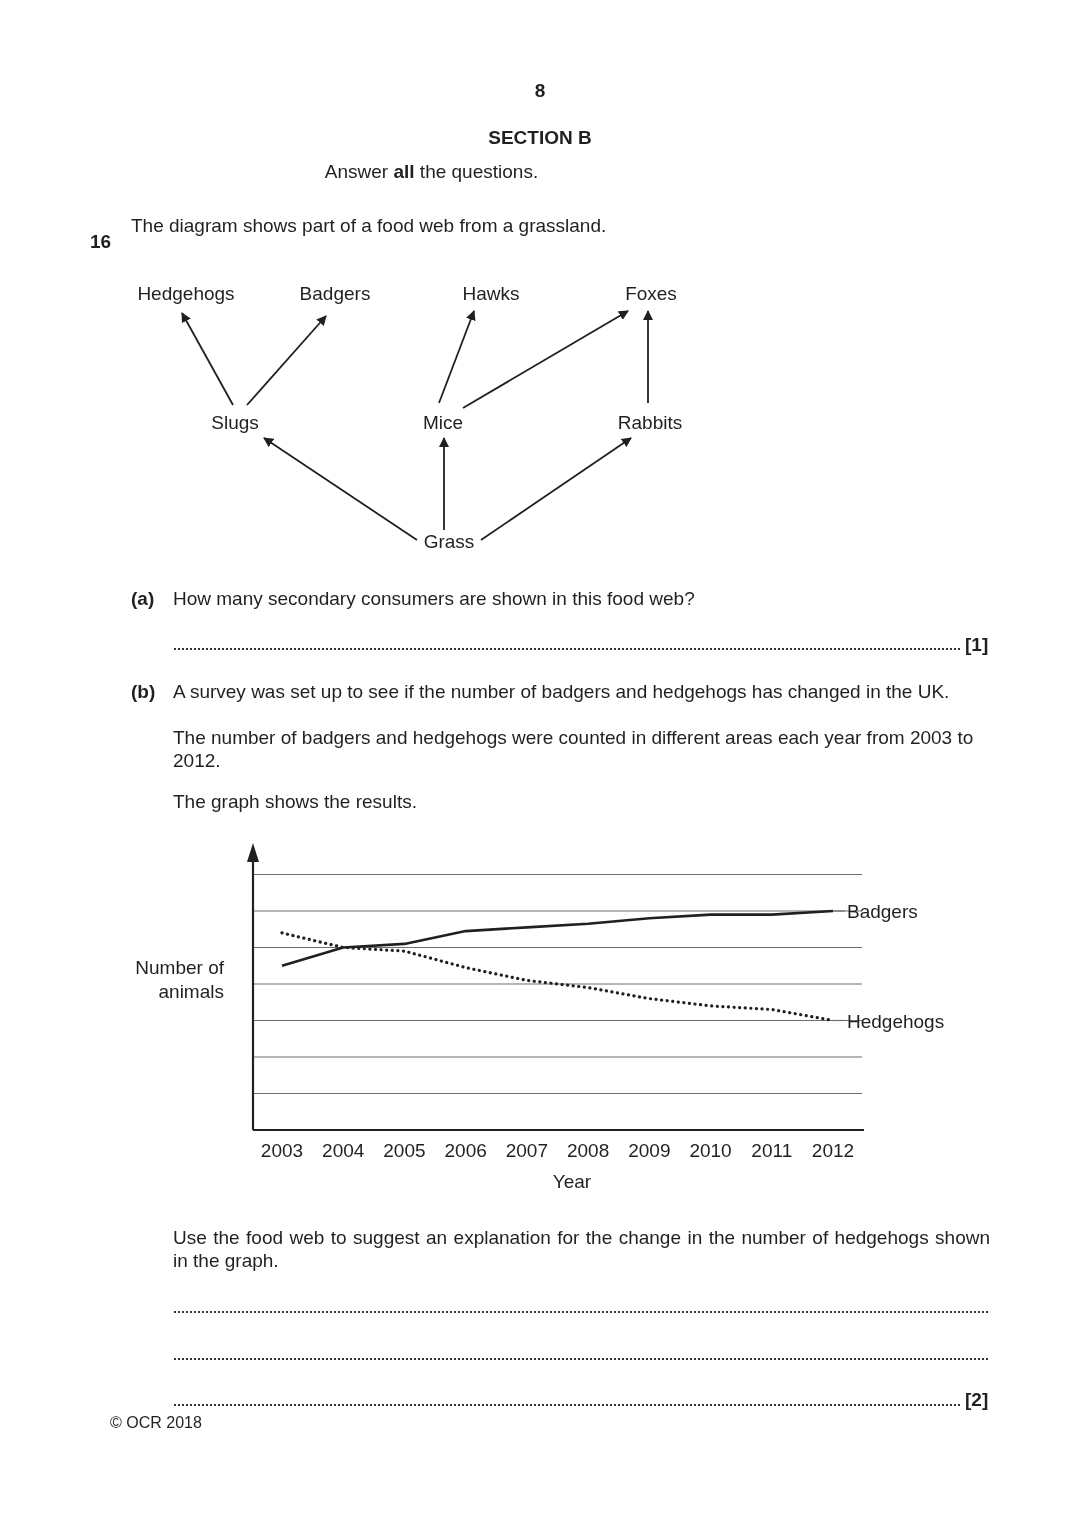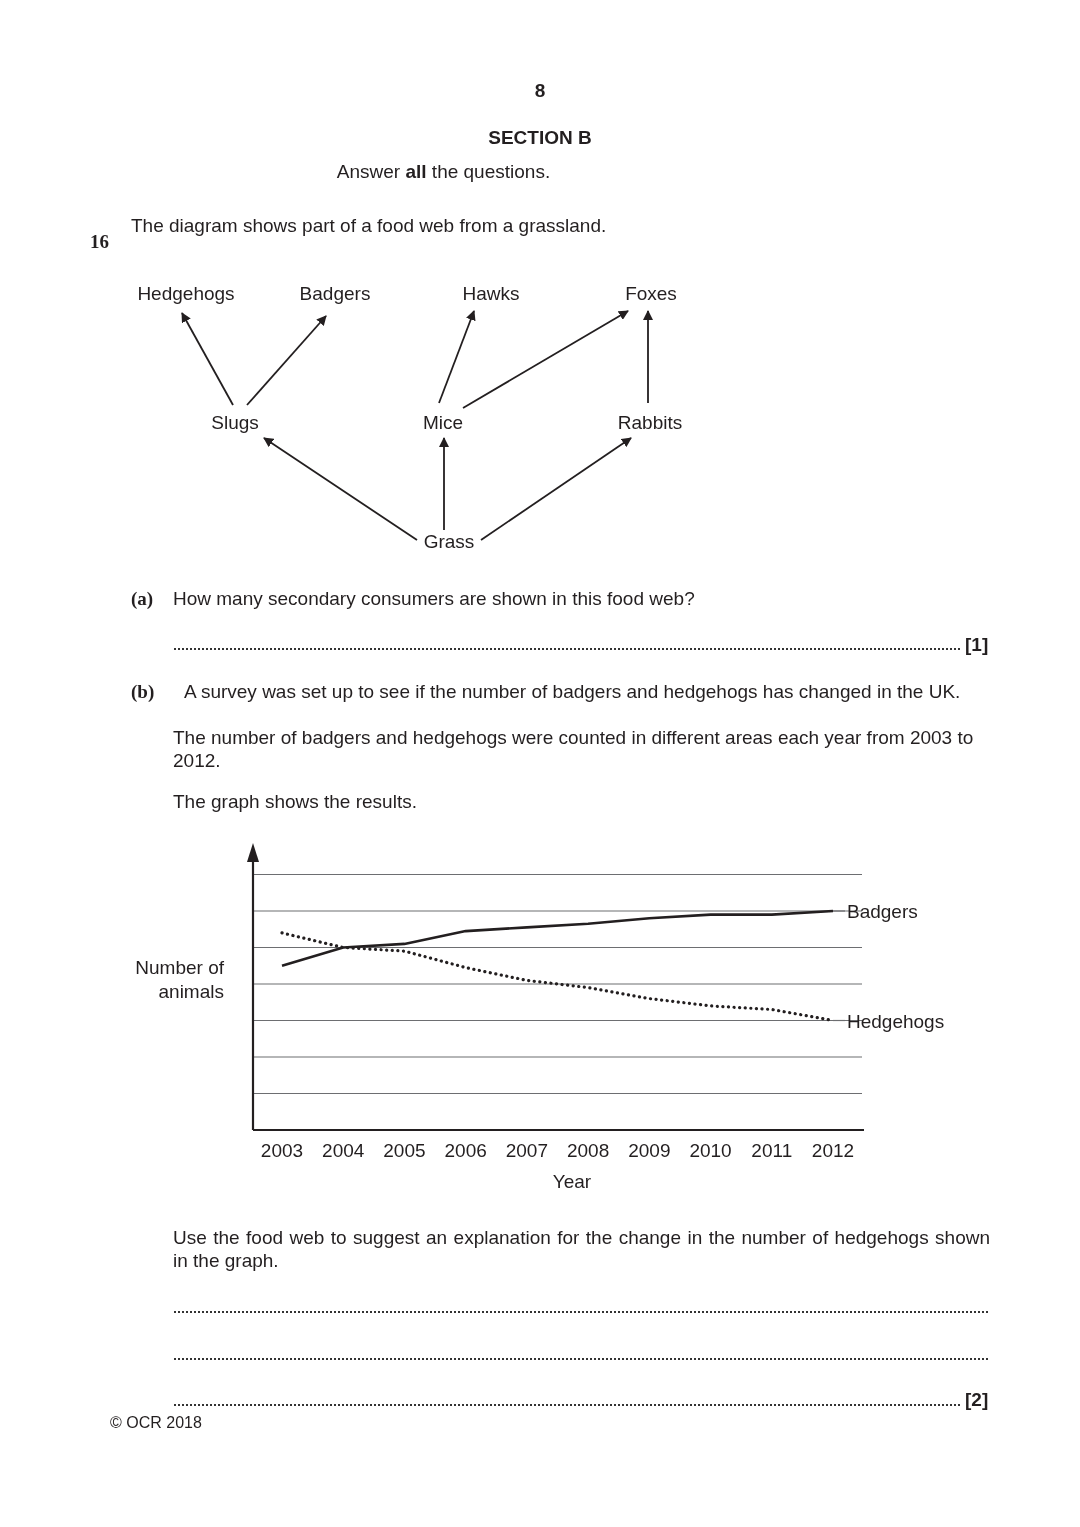--- a/index.html
+++ b/index.html
@@ -1,22 +1,22 @@
 <!DOCTYPE html>
 <html><head>
 <meta charset="utf-8">
 <style>
   html,body{margin:0;padding:0;background:#fff;}
   body{width:1080px;height:1527px;position:relative;font-family:"Liberation Sans",sans-serif;color:#231f20;overflow:hidden;}
   .abs{position:absolute;}
   .page-num{left:0;width:1080px;top:80px;text-align:center;font-weight:bold;font-size:19px;}
   .section{left:0;width:1080px;top:115px;text-align:center;font-weight:bold;font-size:19px;margin-top:12px;}
-  .instr{left:0;width:863px;top:161px;text-align:center;font-size:19px;padding-left:12px;}
+  .instr{left:0;width:863px;top:161px;text-align:center;font-size:19px;}
   .txt{font-size:19px;line-height:23px;}
-  .qnum{font-weight:bold;font-family:Liberation Serif, serif;}
+  .qnum{font-weight:bold;}
   .dots{position:absolute;left:173px;height:2px;background-image:radial-gradient(circle,#333 0.8px,transparent 1px);background-size:4px 2px;background-repeat:repeat-x;}
   .marks{font-weight:bold;font-size:19px;}
   svg text{font-family:"Liberation Sans",sans-serif;fill:#231f20;}
   .footer{left:110px;top:1414px;font-size:16px;}
 </style>
 </head>
 <body>
 
 <div class="abs page-num">8</div>
 <div class="abs section">SECTION B</div>
@@ -52,21 +52,21 @@
     <text x="449" y="548">Grass</text>
   </g>
 </svg>
 
 <div class="abs txt qnum" style="left:131px;top:587px;">(a)</div>
 <div class="abs txt" style="left:173px;top:587px;">How many secondary consumers are shown in this food web?</div>
 <div class="dots" style="top:648px;width:787px;"></div>
 <div class="abs marks" style="left:965px;top:634px;">[1]</div>
 
 <div class="abs txt qnum" style="left:131px;top:680px;">(b)</div>
-<div class="abs txt" style="left:173px;top:680px;width:820px;margin-left:11px;">A survey was set up to see if the number of badgers and hedgehogs has changed in the UK.</div>
+<div class="abs txt" style="left:173px;top:680px;width:820px;">A survey was set up to see if the number of badgers and hedgehogs has changed in the UK.</div>
 <div class="abs txt" style="left:173px;top:726px;width:820px;">The number of badgers and hedgehogs were counted in different areas each year from 2003 to 2012.</div>
 <div class="abs txt" style="left:173px;top:790px;">The graph shows the results.</div>
 
 <svg class="abs" id="chart" style="left:0;top:0;" width="1080" height="1200">
   <g id="grid" stroke="#6d6e71" stroke-width="1.2">
       <line x1="253" x2="862" y1="1093.5" y2="1093.5"></line>
       <line x1="253" x2="862" y1="1057" y2="1057"></line>
       <line x1="253" x2="862" y1="1020.5" y2="1020.5"></line>
       <line x1="253" x2="862" y1="984" y2="984"></line>
       <line x1="253" x2="862" y1="947.5" y2="947.5"></line>

